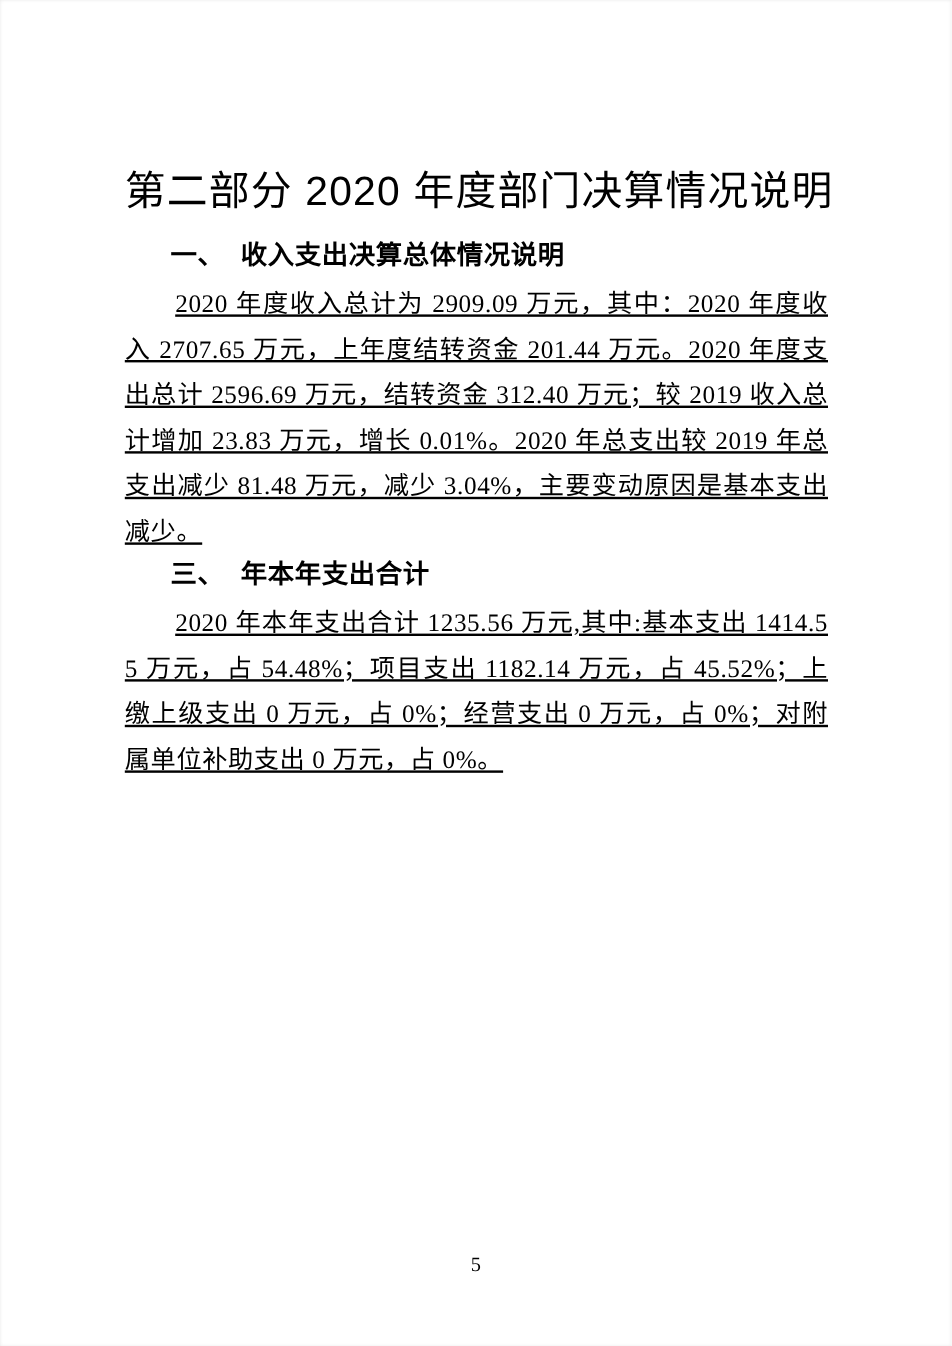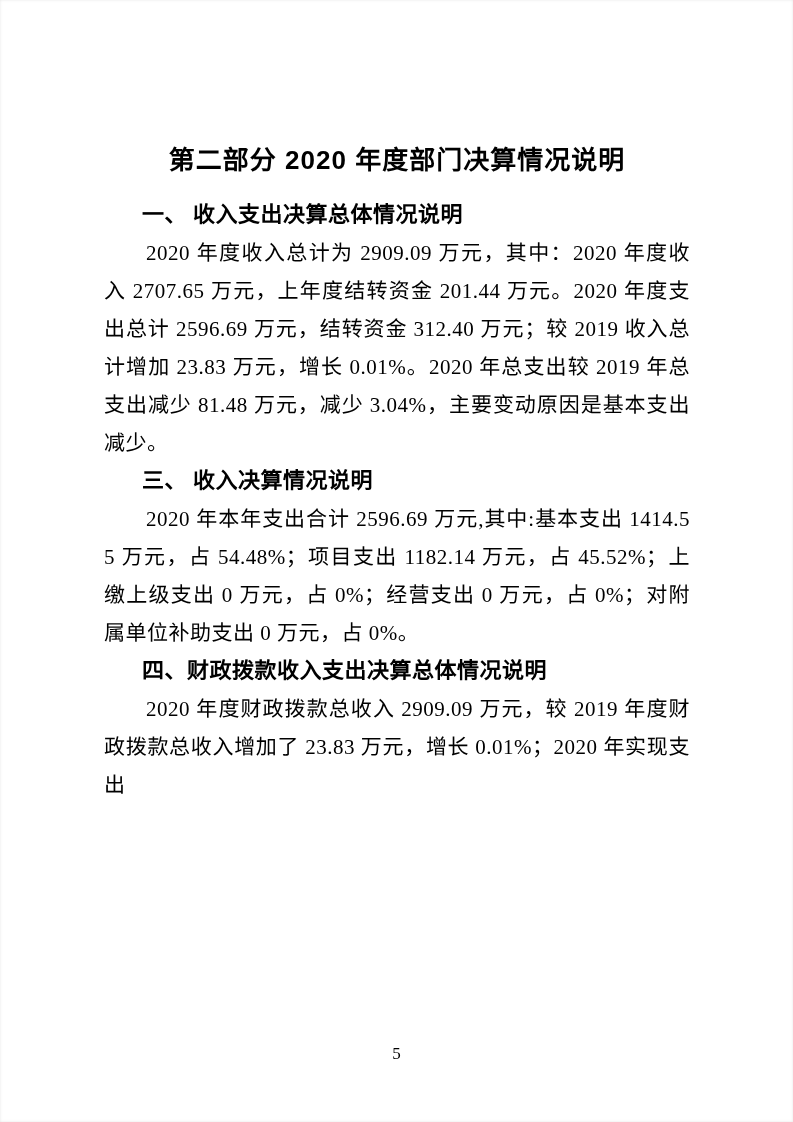--- a/index.html
+++ b/index.html
@@ -19,44 +19,45 @@
   }
   .content {
     position: absolute;
     left: 104px;
     top: 136px;
     width: 586px;
   }
   .doc-title {
     margin: 0 0 12px 0;
     font-family: "Liberation Sans", "DejaVu Sans", sans-serif;
-    font-weight: bold;
-    font-size: 26px;
+    font-weight: normal;
+    font-size: 34px;
     line-height: 48px;
-    text-align: center;
+    text-align: right;
     letter-spacing: 1px;
     white-space: nowrap;
   }
   .section-heading {
     margin: 0;
-    font-family: Liberation Serif, serif;
+    font-family: Liberation Mono, monospace;
     font-weight: bold;
     font-size: 22px;
     line-height: 38px;
     text-indent: 38px;
     letter-spacing: 0.5px;
   }
   .section-body {
     margin: 0;
     font-size: 21px;
     line-height: 38px;
     text-indent: 2em;
     text-align: justify;
     letter-spacing: 0.5px;
     word-break: break-all;
+    text-decoration: underline;
   }
   .page-number {
     position: absolute;
     bottom: 58px;
     left: 0;
     width: 100%;
     text-align: center;
     font-size: 17px;
     line-height: 20px;
   }
@@ -71,25 +72,21 @@
 
     <section>
       <h2 class="section-heading">一、 收入支出决算总体情况说明</h2>
       <p class="section-body">2020 年度收入总计为 2909.09 万元，其中：2020 年度收入 2707.65 万元，上年度结转资金 201.44 万元。2020 年度支出总计 2596.69 万元，结转资金 312.40 万元；较 2019 收入总计增加 23.83 万元，增长 0.01%。2020 年总支出较 2019 年总支出减少 81.48 万元，减少 3.04%，主要变动原因是基本支出减少。</p>
     </section>
 
     <section>
     </section>
 
     <section>
-      <h2 class="section-heading">三、 收入决算情况说明</h2>
-      <p class="section-body">2020 年本年支出合计 2596.69 万元,其中:基本支出 1414.55 万元，占 54.48%；项目支出 1182.14 万元，占 45.52%；上缴上级支出 0 万元，占 0%；经营支出 0 万元，占 0%；对附属单位补助支出 0 万元，占 0%。</p>
+      <h2 class="section-heading">三、 年本年支出合计</h2>
+      <p class="section-body">2020 年本年支出合计 1235.56 万元,其中:基本支出 1414.55 万元，占 54.48%；项目支出 1182.14 万元，占 45.52%；上缴上级支出 0 万元，占 0%；经营支出 0 万元，占 0%；对附属单位补助支出 0 万元，占 0%。</p>
     </section>
 
-    <section>
-      <h2 class="section-heading">四、财政拨款收入支出决算总体情况说明</h2>
-      <p class="section-body">2020 年度财政拨款总收入 2909.09 万元，较 2019 年度财政拨款总收入增加了 23.83 万元，增长 0.01%；2020 年实现支出</p>
-    </section>
 
   </div>
 
   <div class="page-number">5</div>
 </div>
 
 </body></html>

